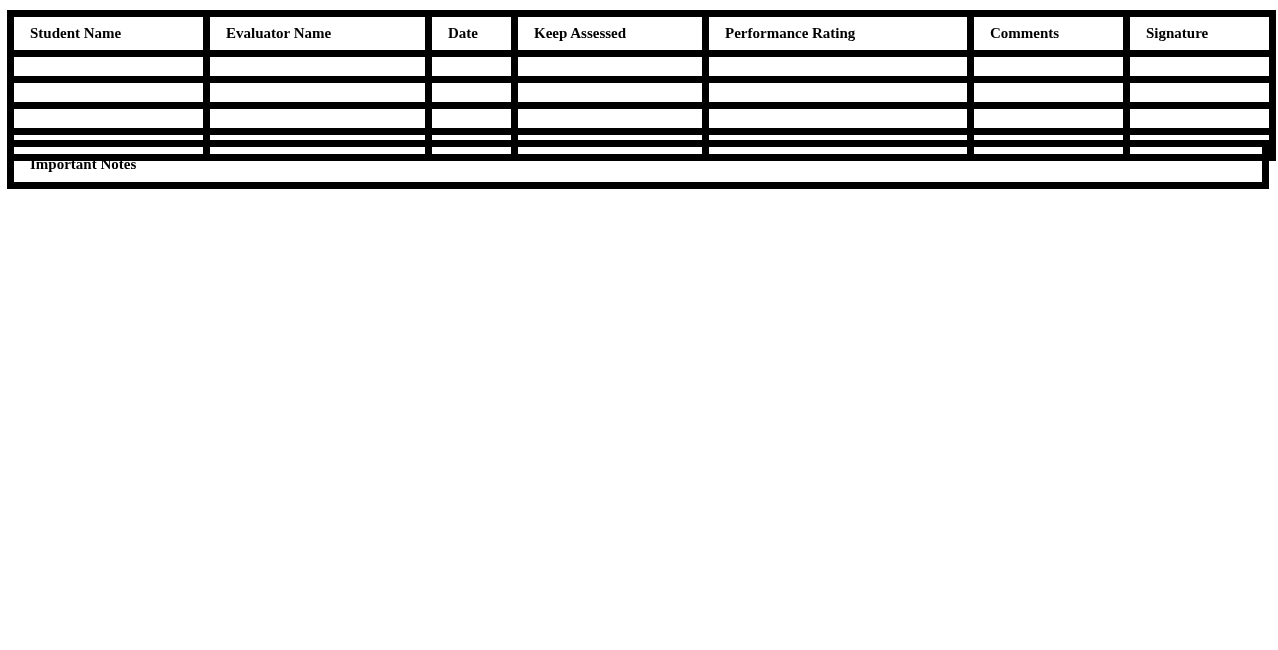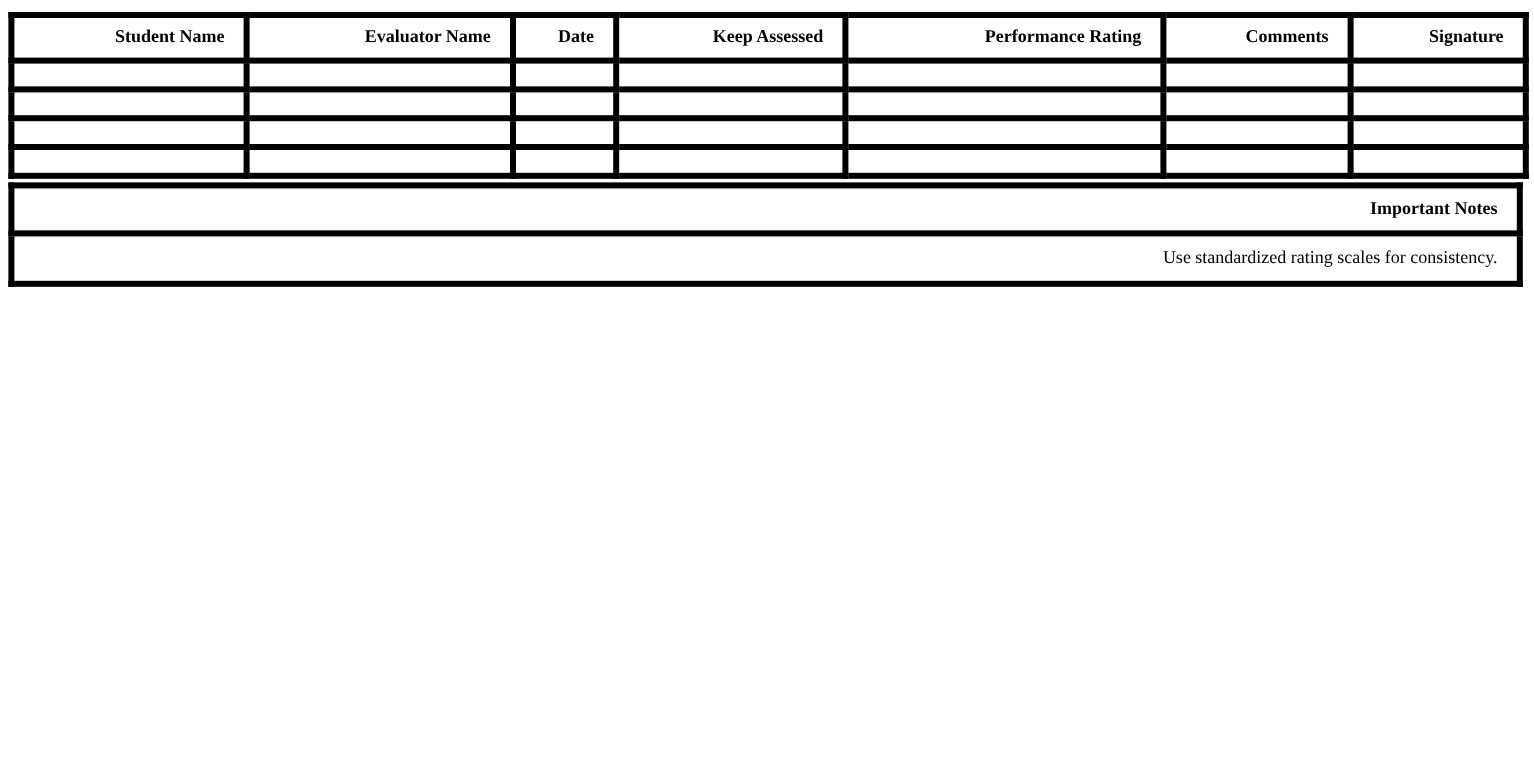--- a/index.html
+++ b/index.html
@@ -17,39 +17,39 @@
   }
   table {
     border-collapse: collapse;
     table-layout: fixed;
     position: absolute;
     left: 7px;
     width: 1262px;
     border: 2px solid #333333;
   }
   th, td {
-    border: 5px solid #000000;
+    border: 7px solid #000000;
     font-size: 15px;
     padding: 0 16px;
-    text-align: right;
+    text-align: left;
     vertical-align: middle;
     overflow: hidden;
     white-space: nowrap;
   }
   
   .eval-table { top: 10px; }
   .eval-table th {
     height: 33px;
     font-weight: bold;
   }
   .eval-table td {
     height: 19px;
   }
   
-  .notes-table { top: 152px; }
+  .notes-table { top: 140px; }
   .notes-table .notes-header-cell {
     height: 35px;
     font-weight: bold;
   }
   .notes-table .note-cell {
     height: 37px;
     font-weight: normal;
   }
 </style>
 </head>
@@ -114,17 +114,14 @@
       <td></td>
     </tr>
   </tbody>
 </table>
 
 <table class="notes-table">
   <tbody>
     <tr>
       <td class="notes-header-cell">Important Notes</td>
     </tr>
-    <tr>
-      <td class="note-cell">Use standardized rating scales for consistency.</td>
-    </tr>
   </tbody>
 </table>
 
 </body></html>

